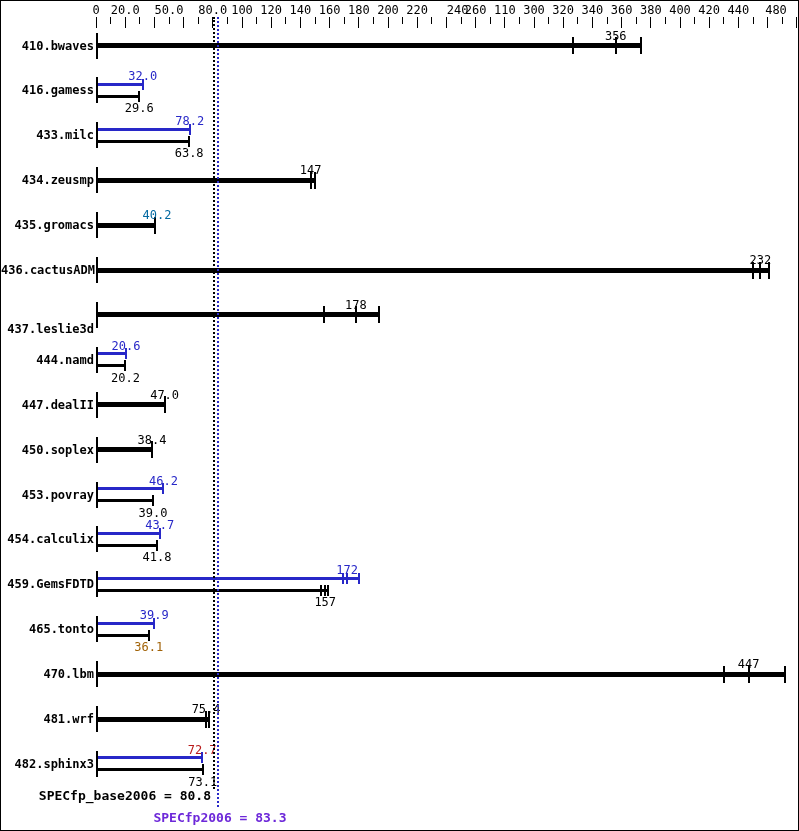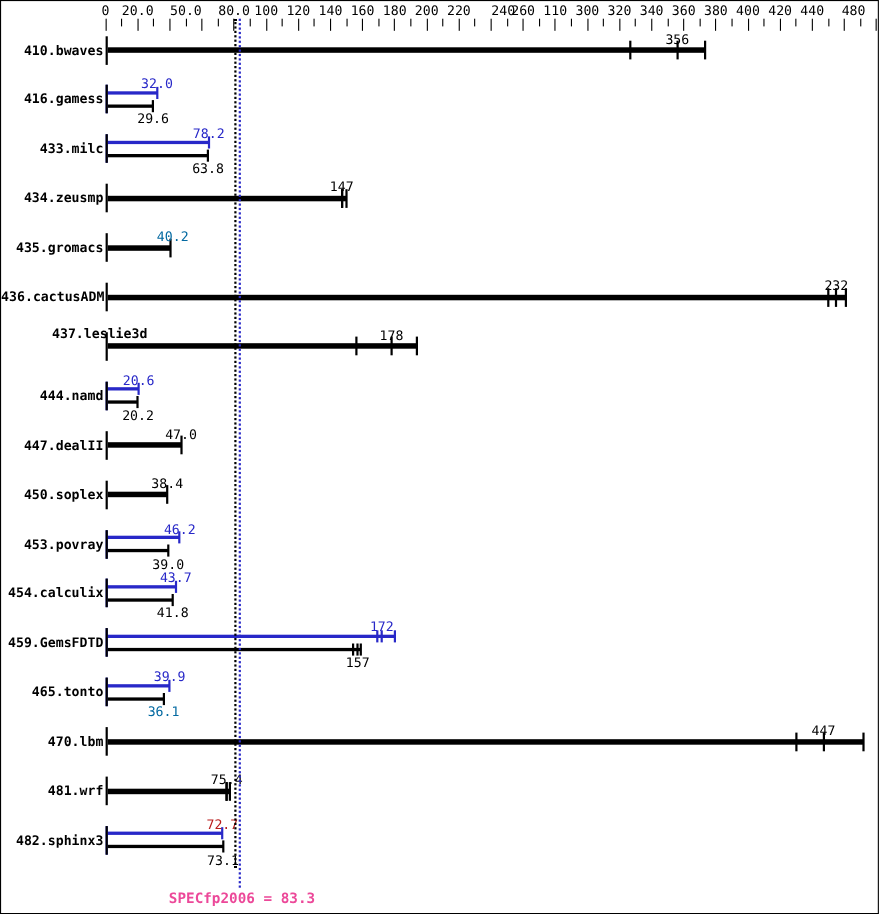--- a/index.html
+++ b/index.html
@@ -172,21 +172,21 @@
       <div>
         <div class="bench-label" style="top: 262px; text-align: center;">436.cactusADM</div>
         <div class="cap" style="left: 95px; top: 256px; height: 26px; background: rgb(0, 0, 0);"></div>
         <div class="bar" style="left: 97px; top: 266.5px; width: 671.06px; height: 5px; background: rgb(0, 0, 0);"></div>
         <div class="cap" style="left: 751px; top: 260.5px; height: 17px; background: rgb(0, 0, 0);"></div>
         <div class="cap" style="left: 758.3px; top: 260.5px; height: 17px; background: rgb(0, 0, 0);"></div>
         <div class="cap" style="left: 767.06px; top: 260.5px; height: 17px; background: rgb(0, 0, 0);"></div>
         <div class="vlabel" style="left: 729.3px; top: 253px; color: rgb(0, 0, 0);">232</div>
       </div>
       <div>
-        <div class="bench-label" style="top: 295px; margin-left: 40px;">437.leslie3d</div>
+        <div class="bench-label" style="top: 321px;">437.leslie3d</div>
         <div class="cap" style="left: 95px; top: 300.9px; height: 26px; background: rgb(0, 0, 0);"></div>
         <div class="bar" style="left: 97px; top: 311.4px; width: 281.24px; height: 5px; background: rgb(0, 0, 0);"></div>
         <div class="cap" style="left: 321.76px; top: 305.4px; height: 17px; background: rgb(0, 0, 0);"></div>
         <div class="cap" style="left: 353.88px; top: 305.4px; height: 17px; background: rgb(0, 0, 0);"></div>
         <div class="cap" style="left: 377.24px; top: 305.4px; height: 17px; background: rgb(0, 0, 0);"></div>
         <div class="vlabel" style="left: 324.88px; top: 297.9px; color: rgb(0, 0, 0);">178</div>
       </div>
       <div>
         <div class="bench-label" style="top: 351.8px;">444.namd</div>
         <div class="cap" style="left: 95px; top: 345.8px; height: 26px; background: rgb(40, 40, 200);"></div>
@@ -251,21 +251,21 @@
       </div>
       <div>
         <div class="bench-label" style="top: 621.2px;">465.tonto</div>
         <div class="cap" style="left: 95px; top: 615.2px; height: 26px; background: rgb(40, 40, 200);"></div>
         <div class="bar" style="left: 97px; top: 620.7px; width: 56.254px; height: 3px; background: rgb(40, 40, 200);"></div>
         <div class="cap" style="left: 152.254px; top: 616.7px; height: 11px; background: rgb(40, 40, 200);"></div>
         <div class="vlabel" style="left: 123.254px; top: 608.2px; color: rgb(40, 40, 200);">39.9</div>
         <div class="cap" style="left: 95px; top: 615.2px; height: 26px; background: rgb(0, 0, 0);"></div>
         <div class="bar" style="left: 97px; top: 632.7px; width: 50.706px; height: 3px; background: rgb(0, 0, 0);"></div>
         <div class="cap" style="left: 146.706px; top: 628.7px; height: 11px; background: rgb(0, 0, 0);"></div>
-        <div class="vlabel" style="left: 117.706px; top: 640.2px; color: #0369a1;">36.1</div>
+        <div class="vlabel" style="left: 117.706px; top: 640.2px; color: #a16207;">36.1</div>
       </div>
       <div>
         <div class="bench-label" style="top: 666.1px;">470.lbm</div>
         <div class="cap" style="left: 95px; top: 660.1px; height: 26px; background: rgb(0, 0, 0);"></div>
         <div class="bar" style="left: 97px; top: 670.6px; width: 687.12px; height: 5px; background: rgb(0, 0, 0);"></div>
         <div class="cap" style="left: 721.8px; top: 664.6px; height: 17px; background: rgb(0, 0, 0);"></div>
         <div class="cap" style="left: 746.62px; top: 664.6px; height: 17px; background: rgb(0, 0, 0);"></div>
         <div class="cap" style="left: 783.12px; top: 664.6px; height: 17px; background: rgb(0, 0, 0);"></div>
         <div class="vlabel" style="left: 717.62px; top: 657.1px; color: rgb(0, 0, 0);">447</div>
       </div>
@@ -285,14 +285,15 @@
         <div class="cap" style="left: 200.142px; top: 751.4px; height: 11px; background: rgb(40, 40, 200);"></div>
         <div class="vlabel" style="left: 171.142px; top: 742.9px; color: #b91c1c;">72.7</div>
         <div class="cap" style="left: 95px; top: 749.9px; height: 26px; background: rgb(0, 0, 0);"></div>
         <div class="bar" style="left: 97px; top: 767.4px; width: 104.726px; height: 3px; background: rgb(0, 0, 0);"></div>
         <div class="cap" style="left: 200.726px; top: 763.4px; height: 11px; background: rgb(0, 0, 0);"></div>
         <div class="vlabel" style="left: 171.726px; top: 774.9px; color: rgb(0, 0, 0);">73.1</div>
       </div>
     </div>
   <div id="base-mean-line" class="dotline"></div>
   <div id="peak-mean-line" class="dotline" style="border-left: 2px dotted rgb(40, 40, 200);"></div>
-  <div id="peak-mean-label" style="color: #ec4899;">SPECfp2006 = 83.3</div>
+  <div id="base-mean-label">SPECfp_base2006 = 80.8</div>
+  <div id="peak-mean-label" style="color: #6d28d9;">SPECfp2006 = 83.3</div>
 </div>
 
 </body></html>

